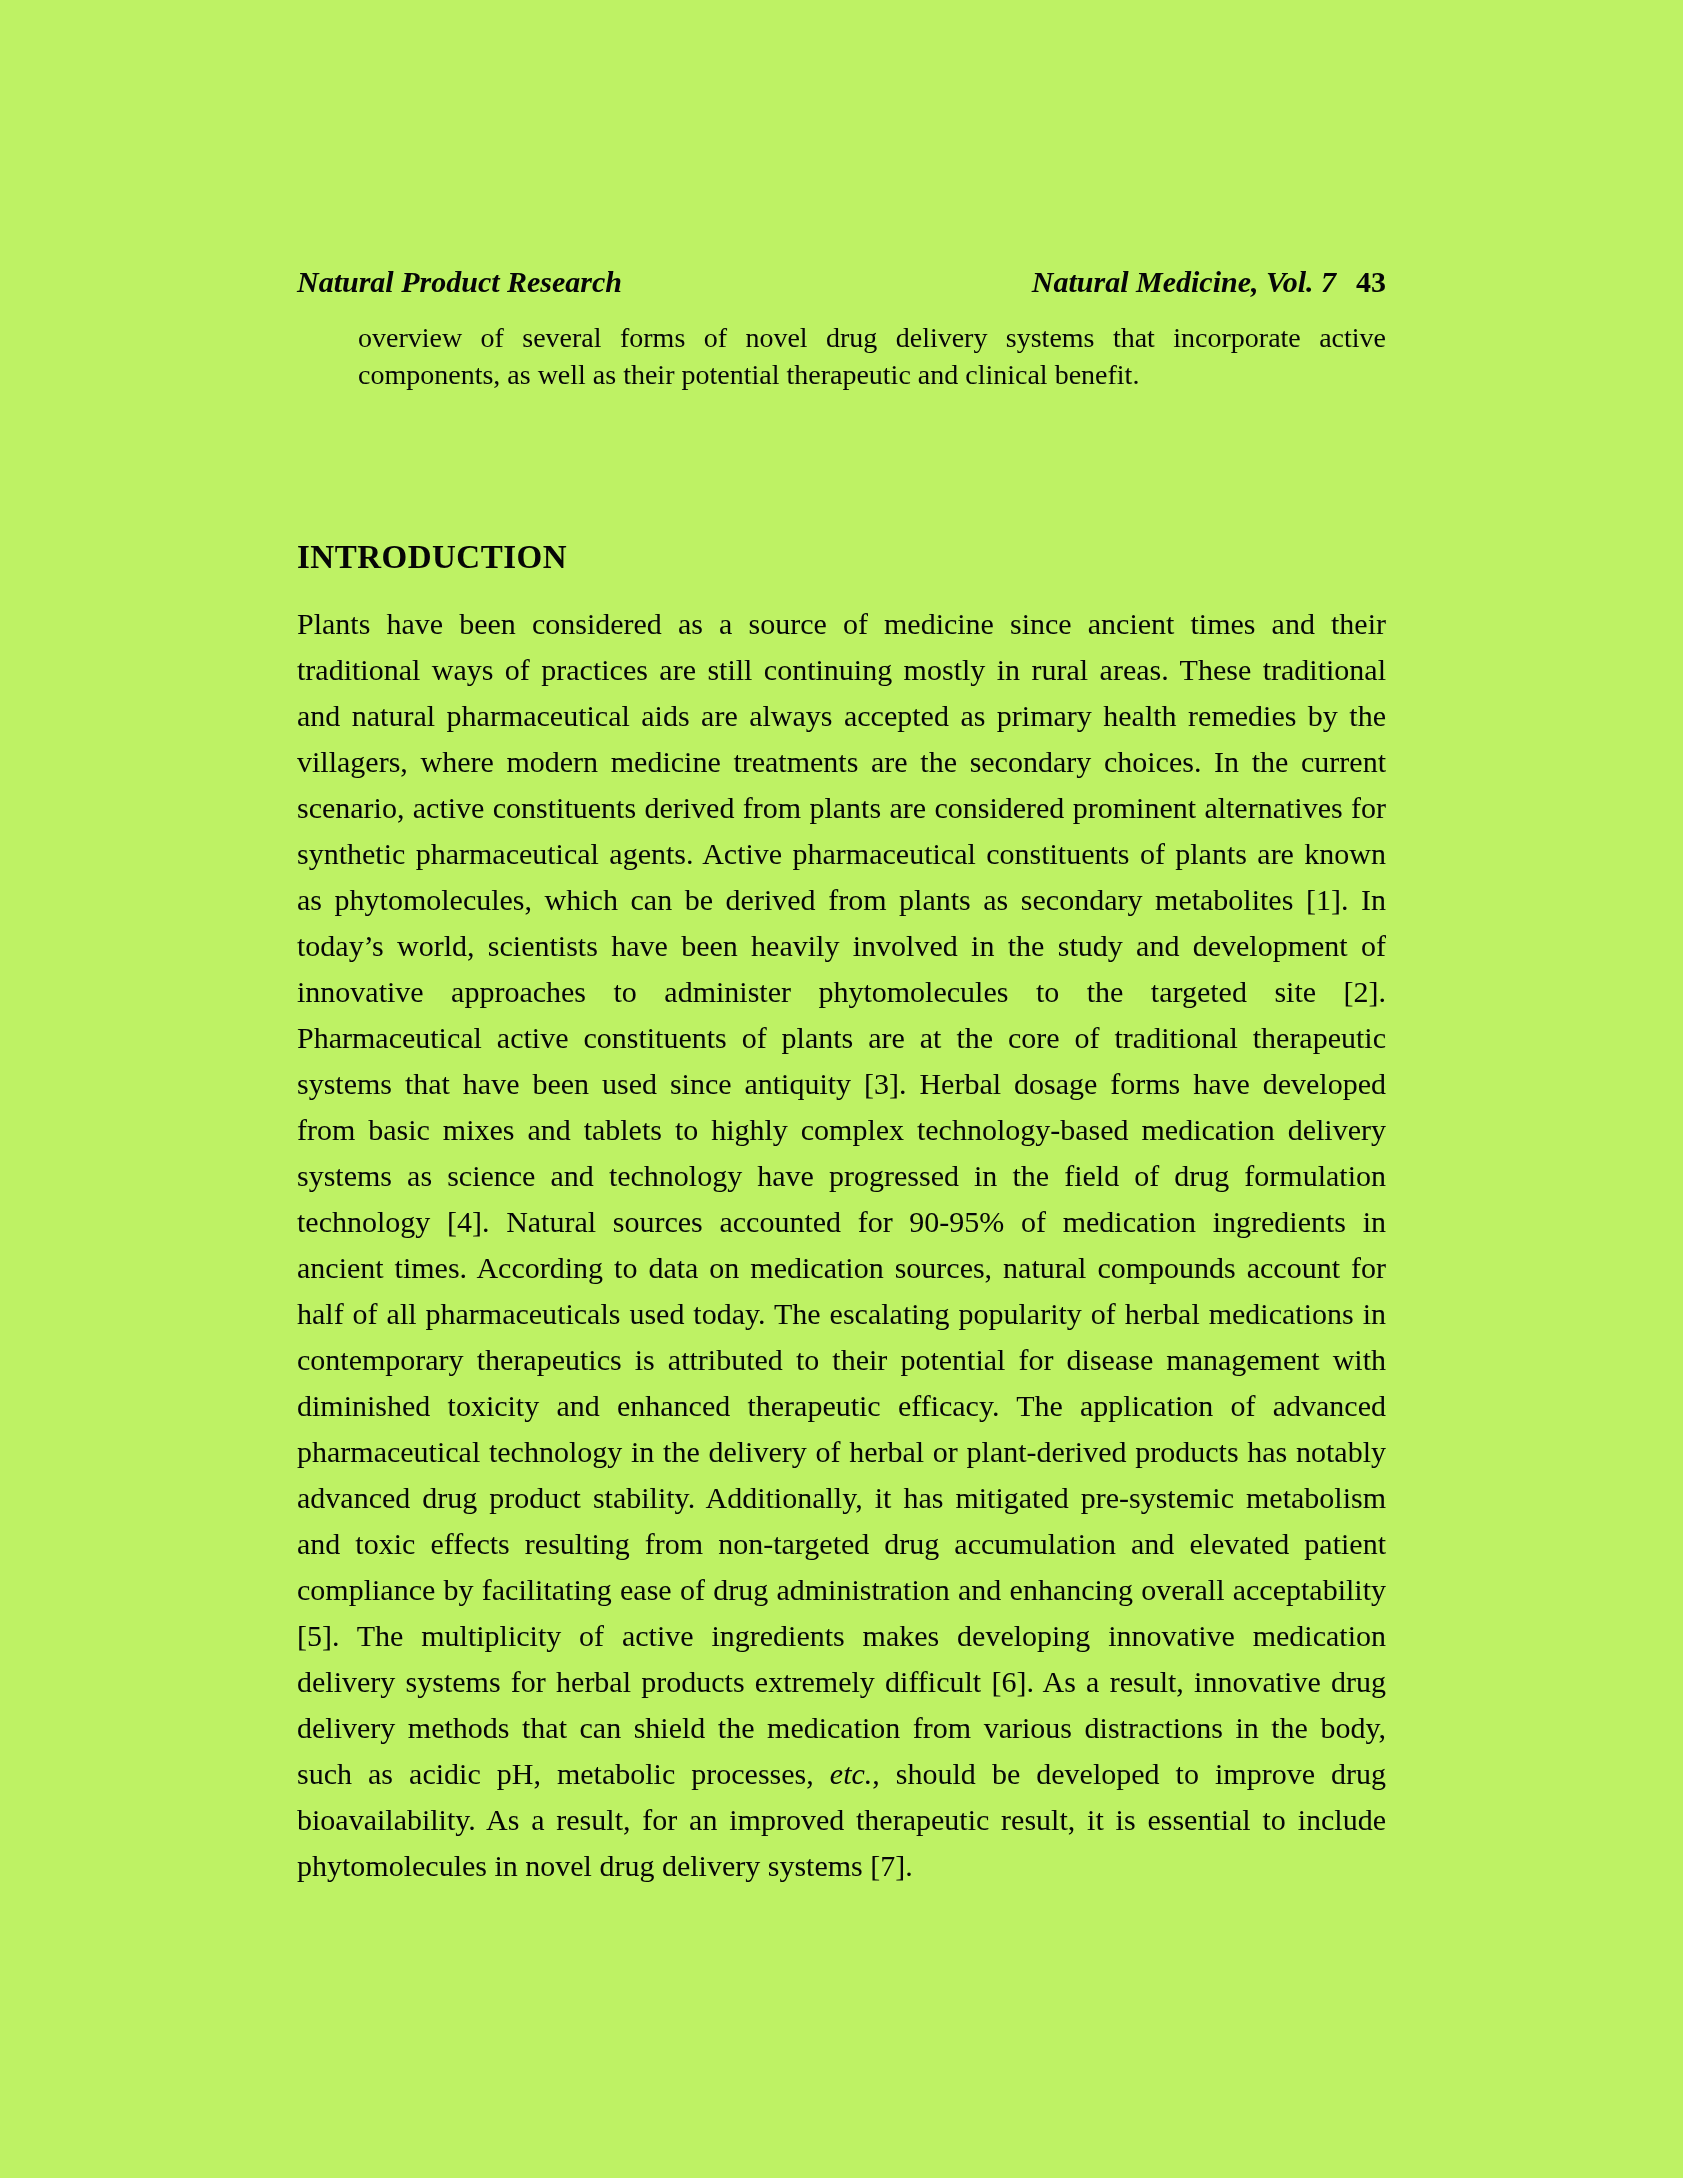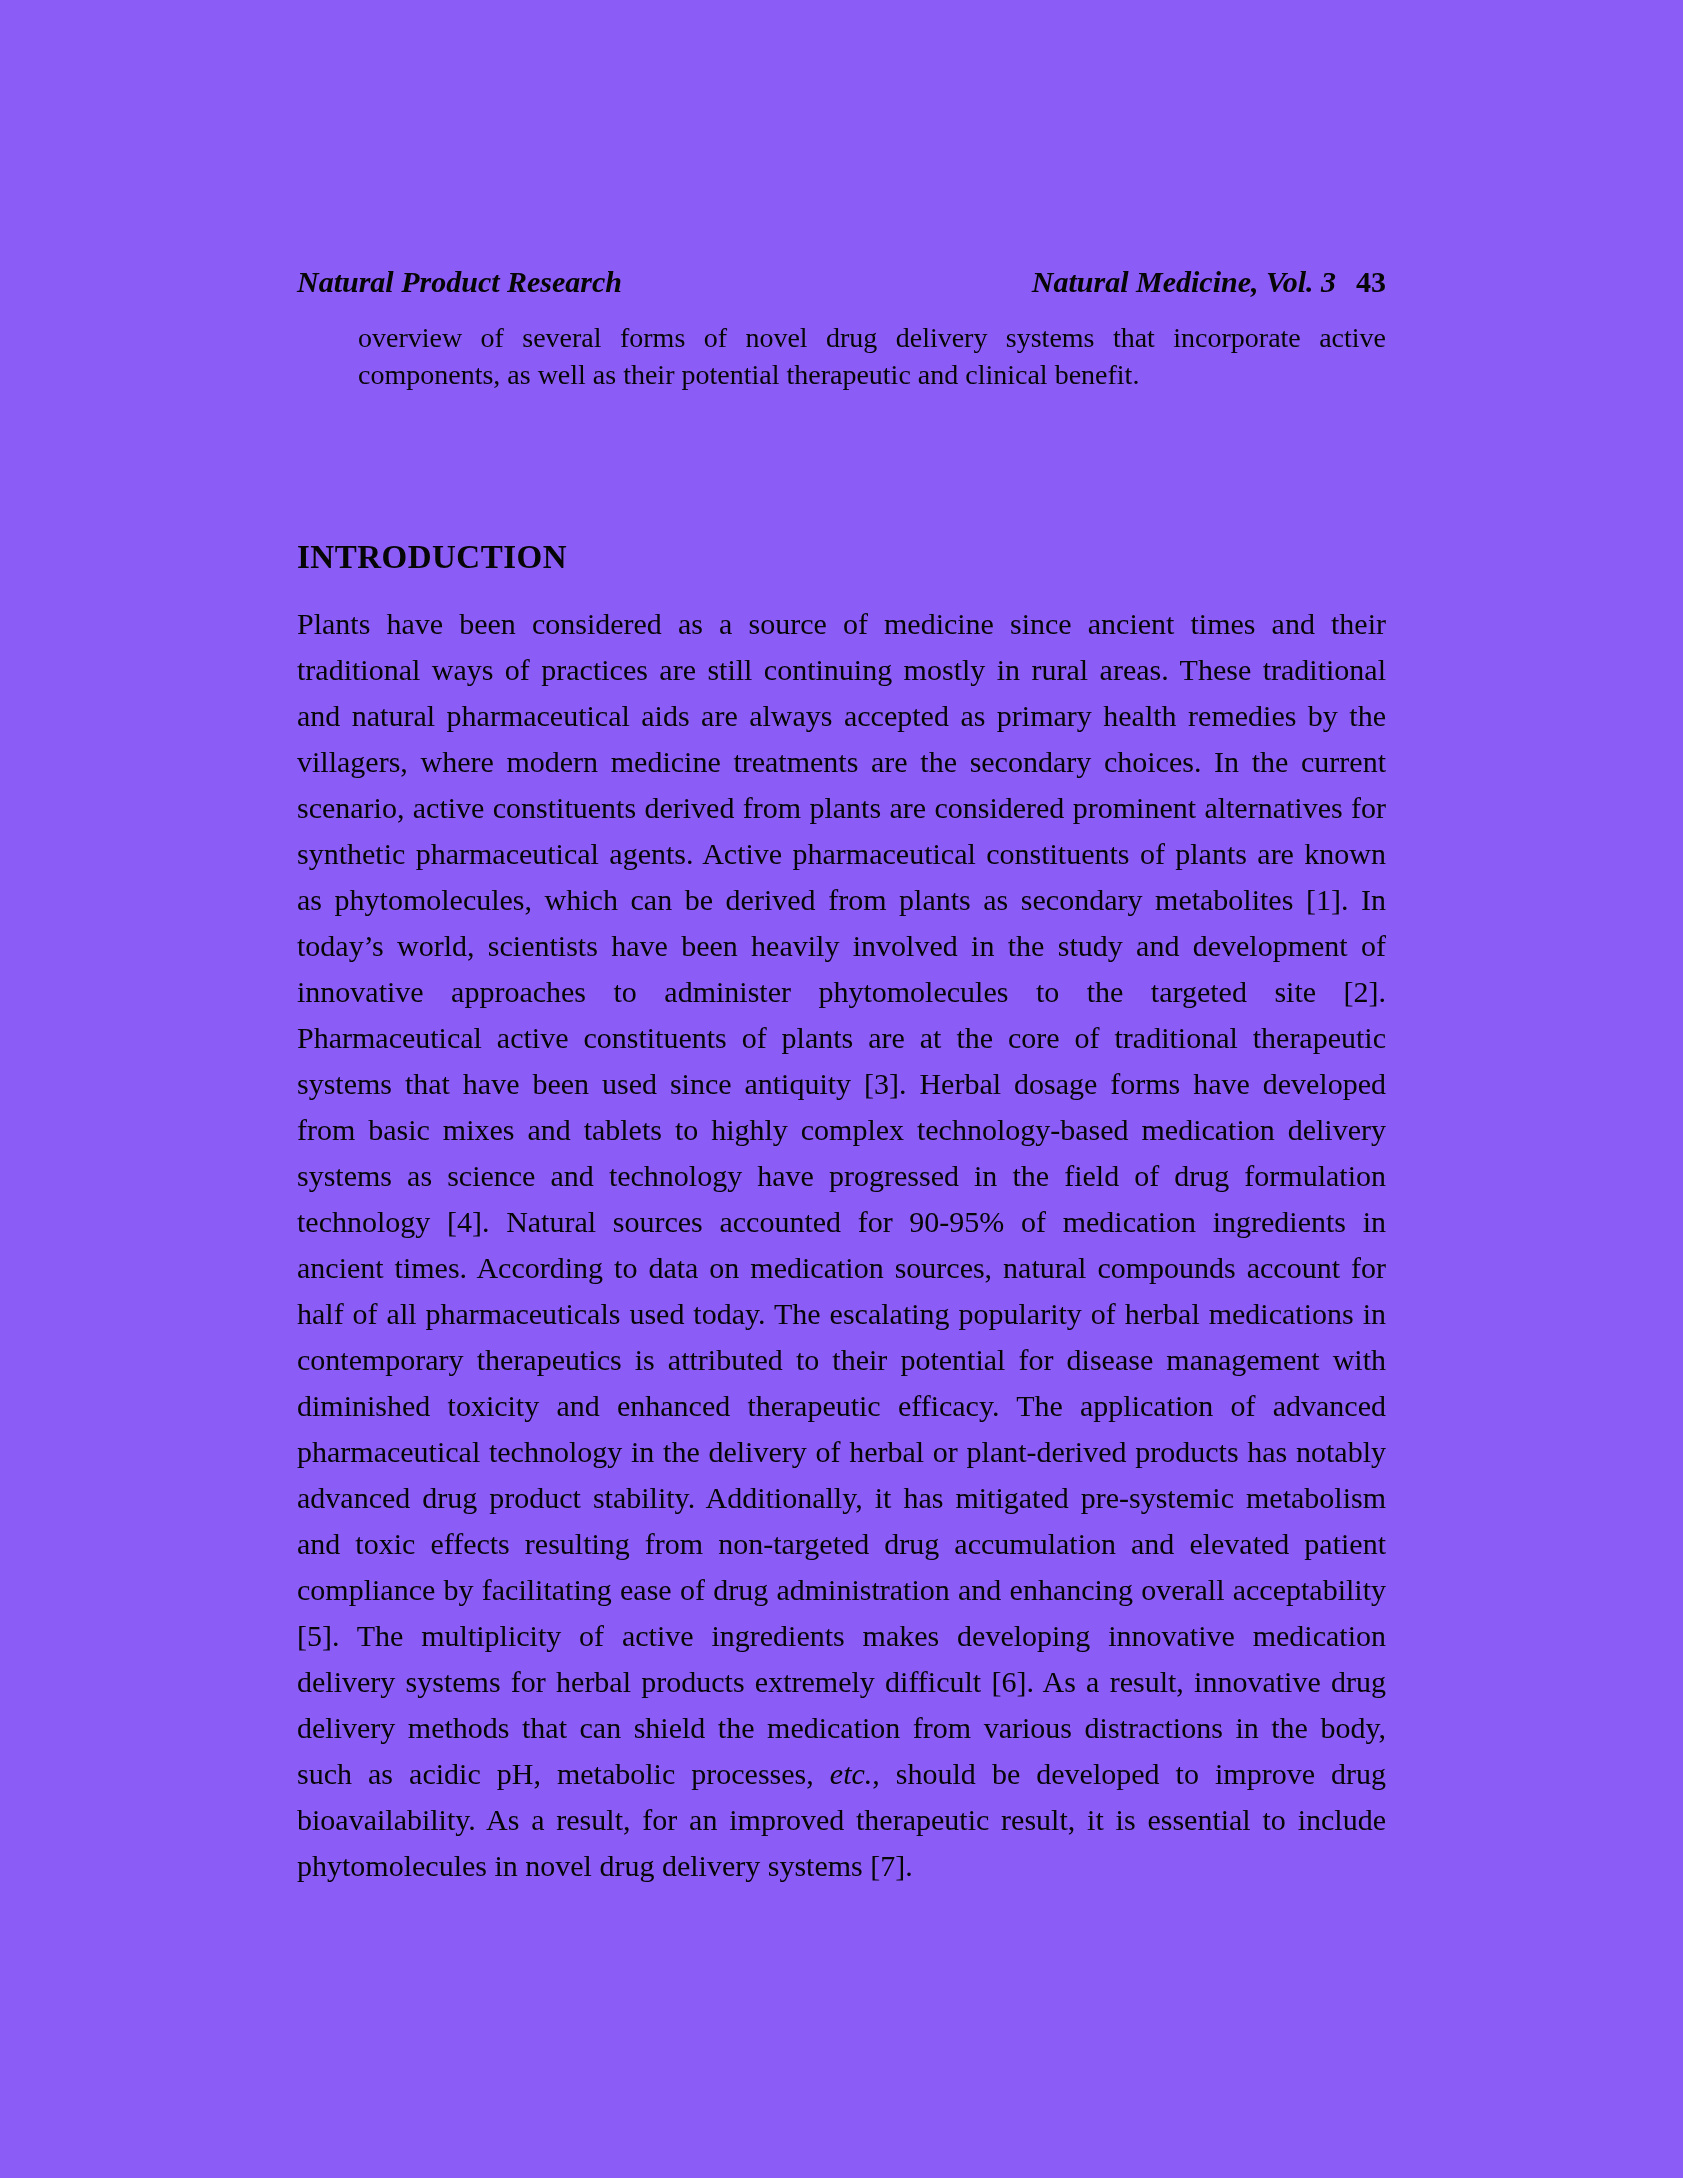--- a/index.html
+++ b/index.html
@@ -4,21 +4,21 @@
 <style>
   html, body {
     margin: 0;
     padding: 0;
     background: #ffffff;
   }
   .page {
     position: relative;
     width: 1683px;
     height: 2178px;
-    background: #8b5cf6;
+    background: #bef264;
     color: #060606;
     font-family: "Liberation Serif", "DejaVu Serif", serif;
     overflow: hidden;
   }
   .content {
     position: absolute;
     left: 297px;
     top: 0;
     width: 1089px;
     height: 100%;
@@ -86,21 +86,21 @@
 </style>
 </head>
 <body>
 
 <div class="page">
   <div class="content">
 
     <div class="running-header">
       <span>Natural Product Research</span>
       <span>
-        <span>Natural Medicine, Vol. 3</span><span class="pagenum">43</span>
+        <span>Natural Medicine, Vol. 7</span><span class="pagenum">43</span>
       </span>
     </div>
 
     <p class="abstract-cont">overview of several forms of novel drug delivery systems that incorporate active components, as well as their potential therapeutic and clinical benefit.</p>
 
 
     <h2 class="section-heading">INTRODUCTION</h2>
 
     <p class="body-text"><span>Plants have been considered as a source of medicine since ancient times and their traditional ways of practices are still continuing mostly in rural areas. These traditional and natural pharmaceutical aids are always accepted as primary health remedies by the villagers, where modern medicine treatments are the secondary choices. In the current scenario, active constituents derived from plants are considered prominent alternatives for synthetic pharmaceutical agents. Active pharmaceutical constituents of plants are known as phytomolecules, which can be derived from plants as secondary metabolites [1]. In today’s world, scientists have been heavily involved in the study and development of innovative approaches to administer phytomolecules to the targeted site [2]. Pharmaceutical active constituents of plants are at the core of traditional therapeutic systems that have been used since antiquity [3]. Herbal dosage forms have developed from basic mixes and tablets to highly complex technology-based medication delivery systems as science and technology have progressed in the field of drug formulation technology [4]. Natural sources accounted for 90-95% of medication ingredients in ancient times. According to data on medication sources, natural compounds account for half of all pharmaceuticals used today. The escalating popularity of herbal medications in contemporary therapeutics is attributed to their potential for disease management with diminished toxicity and enhanced therapeutic efficacy. The application of advanced pharmaceutical technology in the delivery of herbal or plant-derived products has notably advanced drug product stability. Additionally, it has mitigated pre-systemic metabolism and toxic effects resulting from non-targeted drug accumulation and elevated patient compliance by facilitating ease of drug administration and enhancing overall acceptability [5]. The multiplicity of active ingredients makes developing innovative medication delivery systems for herbal products extremely difficult [6]. As a result, innovative drug delivery methods that can shield the medication from various distractions in the body, such as acidic pH, metabolic processes, </span><i>etc.</i><span>, should be developed to improve drug bioavailability. As a result, for an improved therapeutic result, it is essential to include phytomolecules in novel drug delivery systems [7].</span></p>
 

